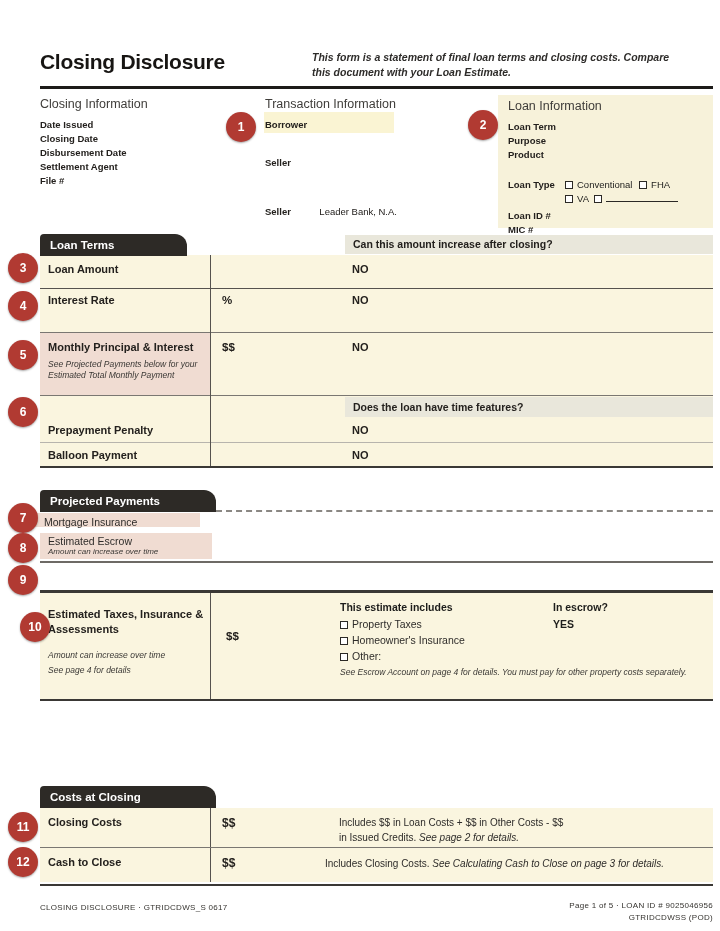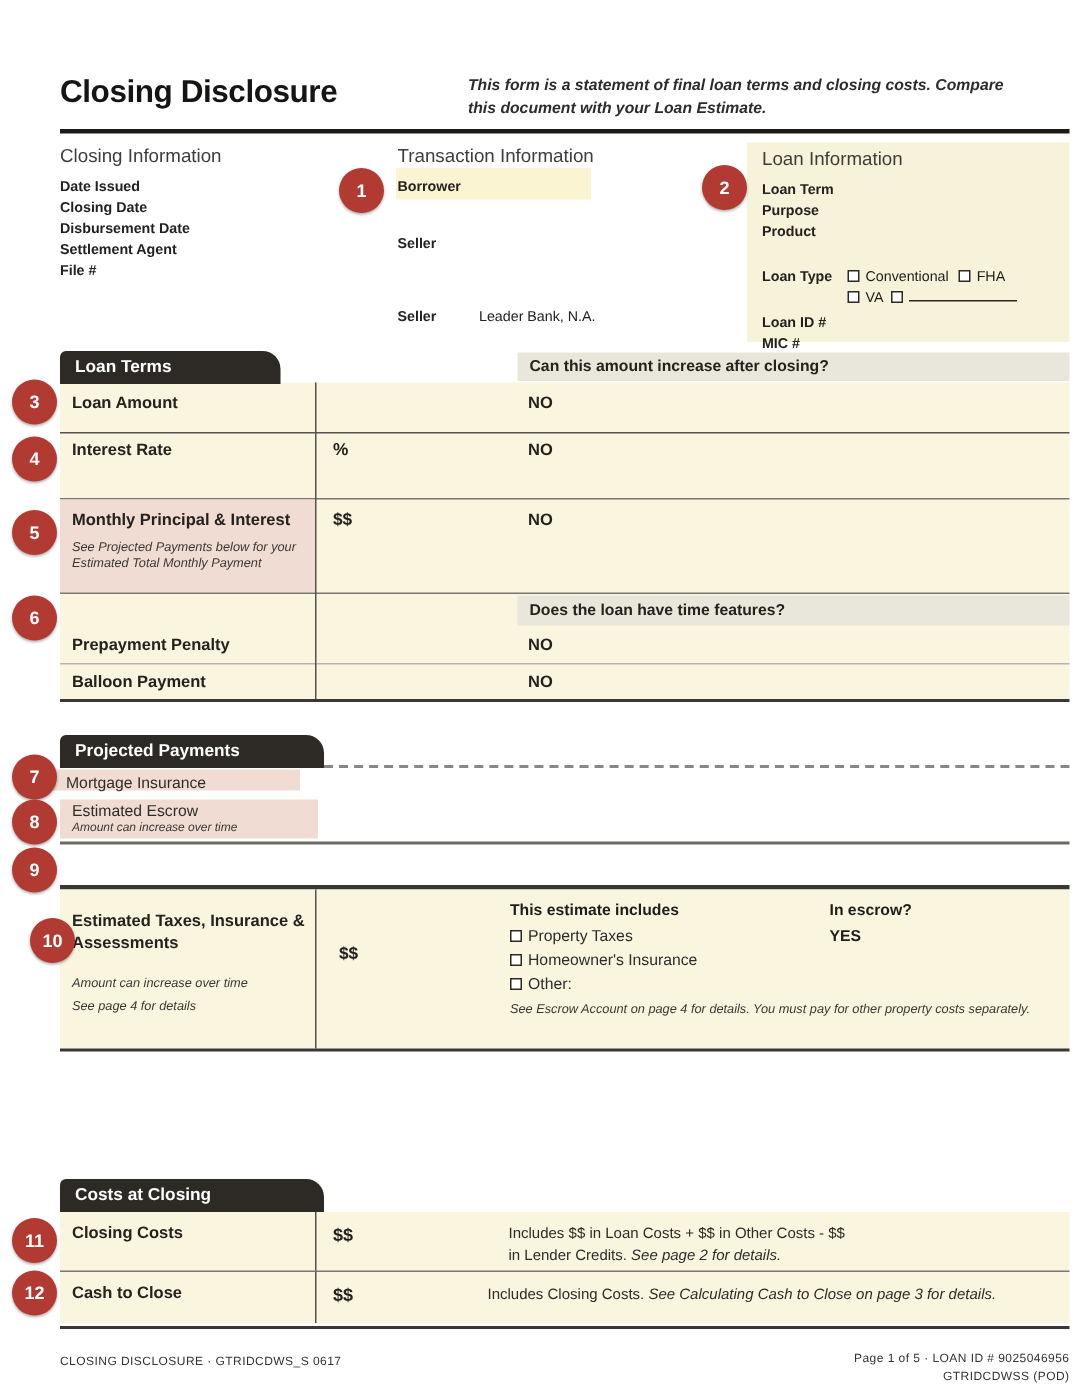--- a/index.html
+++ b/index.html
@@ -154,21 +154,21 @@
   <div class="abs hline-dark" style="left:40px; top:699px; width:673px;"></div>
 
   <div class="abs tab" style="left:40px; top:786px; width:176px; height:22px;">Costs at Closing</div>
   <div class="abs cream" style="left:40px; top:808px; width:673px; height:74px;"></div>
   <div class="abs vline" style="left:210px; top:808px; height:74px;"></div>
 
   <div class="abs row-label" style="left:48px; top:816px;">Closing Costs</div>
   <div class="abs unit" style="left:222px; top:816px; font-size:12px;">$$</div>
   <div class="abs" style="left:325px; top:816px; width:380px; font-size:10px; line-height:1.45; color:#2e2c2a;margin-left:14px;">
     <span>Includes $$ in Loan Costs + $$ in Other Costs - $$</span><br>
-    <span>in Lender Credits. </span><span class="italic">See page 2 for details.</span>
+    <span>in Issued Credits. </span><span class="italic">See page 2 for details.</span>
   </div>
   <div class="abs hline" style="left:40px; top:847px; width:673px;"></div>
 
   <div class="abs row-label" style="left:48px; top:856px;">Cash to Close</div>
   <div class="abs unit" style="left:222px; top:856px; font-size:12px;">$$</div>
   <div class="abs" style="left:325px; top:858px; width:385px; font-size:10px; color:#2e2c2a;">
     <span>Includes Closing Costs. </span><span class="italic">See Calculating Cash to Close on page 3 for details.</span>
   </div>
   <div class="abs hline-dark" style="left:40px; top:884px; width:673px;"></div>
 

